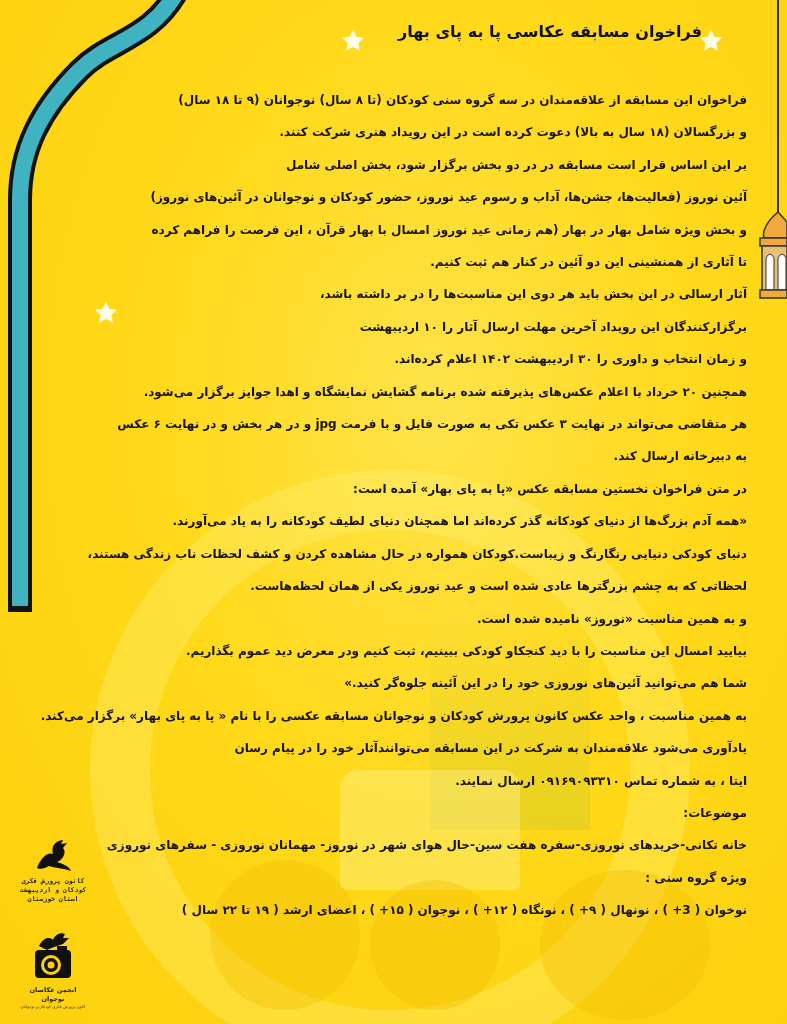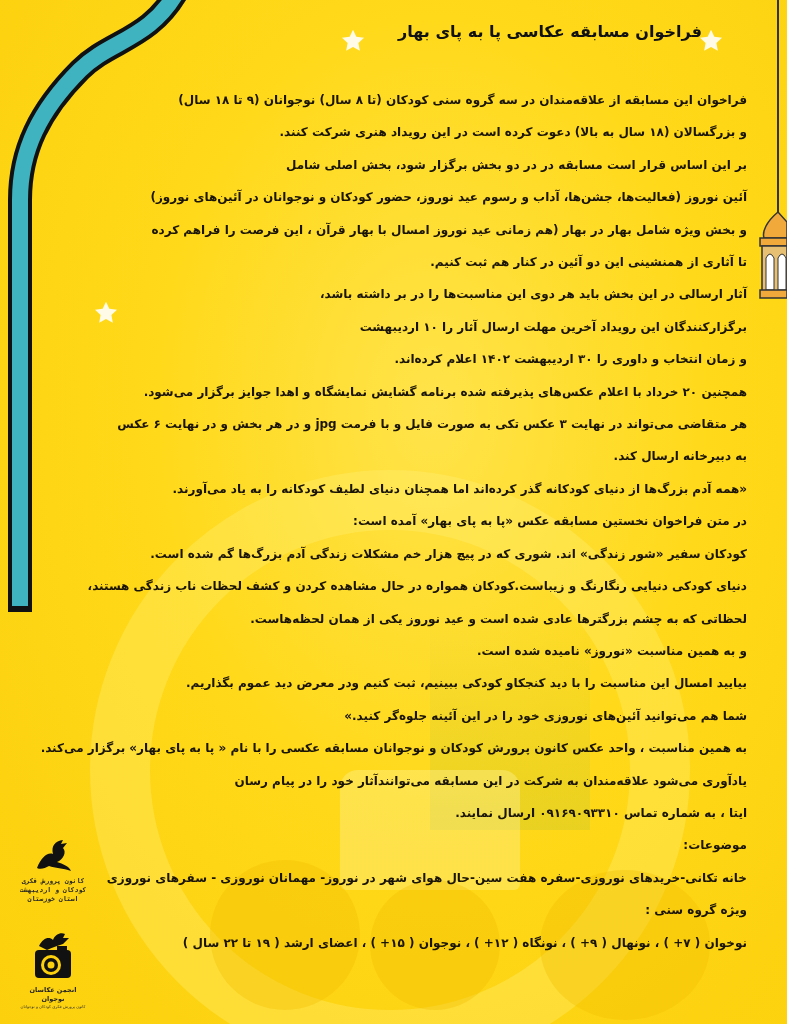--- a/index.html
+++ b/index.html
@@ -64,35 +64,34 @@
   <div class="line">بر این اساس قرار است مسابقه در در دو بخش برگزار شود، بخش اصلی شامل</div>
   <div class="line">آئین نوروز (فعالیت‌ها، جشن‌ها، آداب و رسوم عید نوروز، حضور کودکان و نوجوانان در آئین‌های نوروز)</div>
   <div class="line">و بخش ویژه شامل بهار در بهار (هم زمانی عید نوروز امسال با بهار قرآن ، این فرصت را فراهم کرده</div>
   <div class="line">تا آثاری از همنشینی این دو آئین در کنار هم ثبت کنیم.</div>
   <div class="line">آثار ارسالی در این بخش باید هر دوی این مناسبت‌ها را در بر داشته باشد،</div>
   <div class="line">برگزارکنندگان این رویداد آخرین مهلت ارسال آثار را ۱۰ اردیبهشت</div>
   <div class="line">و زمان انتخاب و داوری را ۳۰ اردیبهشت ۱۴۰۲ اعلام کرده‌اند.</div>
   <div class="line">همچنین ۲۰ خرداد با اعلام عکس‌های پذیرفته شده برنامه گشایش نمایشگاه و اهدا جوایز برگزار می‌شود.</div>
   <div class="line">هر متقاضی می‌تواند در نهایت ۳ عکس تکی به صورت فایل و با فرمت jpg و در هر بخش و در نهایت ۶ عکس</div>
   <div class="line">به دبیرخانه ارسال کند.</div>
+  <div class="line">در متن فراخوان نخستین مسابقه عکس «پا به پای بهار» آمده است:</div>
   <div class="line">«همه آدم بزرگ‌ها از دنیای کودکانه گذر کرده‌اند اما همچنان دنیای لطیف کودکانه را به یاد می‌آورند.</div>
-  <div class="line">در متن فراخوان نخستین مسابقه عکس «پا به پای بهار» آمده است:</div>
-  <div class="line">کودکان سفیر «شور زندگی» اند. شوری که در پیچ هزار خم مشکلات زندگی آدم بزرگ‌ها گم شده است.</div>
   <div class="line">دنیای کودکی دنیایی رنگارنگ و زیباست.کودکان همواره در حال مشاهده کردن و کشف لحظات ناب زندگی هستند،</div>
   <div class="line">لحظاتی که به چشم بزرگترها عادی شده است و عید نوروز یکی از همان لحظه‌هاست.</div>
   <div class="line">و به همین مناسبت «نوروز» نامیده شده است.</div>
   <div class="line">بیایید امسال این مناسبت را با دید کنجکاو کودکی ببینیم، ثبت کنیم ودر معرض دید عموم بگذاریم.</div>
   <div class="line">شما هم می‌توانید آئین‌های نوروزی خود را در این آئینه جلوه‌گر کنید.»</div>
   <div class="line">به همین مناسبت ، واحد عکس کانون پرورش کودکان و نوجوانان مسابقه عکسی را با نام « پا به پای بهار» برگزار می‌کند.</div>
   <div class="line">یادآوری می‌شود علاقه‌مندان به شرکت در این مسابقه می‌توانندآثار خود را در پیام رسان</div>
   <div class="line">ایتا ، به شماره تماس ۰۹۱۶۹۰۹۳۳۱۰ ارسال نمایند.</div>
   <div class="line">موضوعات:</div>
   <div class="line">خانه تکانی-خریدهای نوروزی-سفره هفت سین-حال هوای شهر در نوروز- مهمانان نوروزی - سفرهای نوروزی</div>
   <div class="line">ویژه گروه سنی :</div>
-  <div class="line">نوخوان ( ۷+ ) ، نونهال ( ۹+ ) ، نونگاه ( ۱۲+ ) ، نوجوان ( ۱۵+ ) ، اعضای ارشد ( ۱۹ تا ۲۲ سال )</div>
+  <div class="line">نوخوان ( 3+ ) ، نونهال ( ۹+ ) ، نونگاه ( ۱۲+ ) ، نوجوان ( ۱۵+ ) ، اعضای ارشد ( ۱۹ تا ۲۲ سال )</div>
 </div>
 
 <div class="logo" style="top:838px;font-family:Liberation Mono, monospace;">
   <svg width="40" height="34" viewBox="0 0 40 34">
     <path d="M4,30 C8,20 14,14 20,16 C18,8 22,3 30,2 L28,6 L34,5 L30,10 C34,14 30,22 24,24 C30,26 36,28 38,33 C30,30 22,30 16,28 C12,30 8,32 4,30 Z" fill="#111"></path>
   </svg>
   <div class="cap">کانون پرورش فکری</div>
   <div class="cap">کودکان و اردیبهشت</div>
   <div class="cap">استان خوزستان</div>
 </div>

